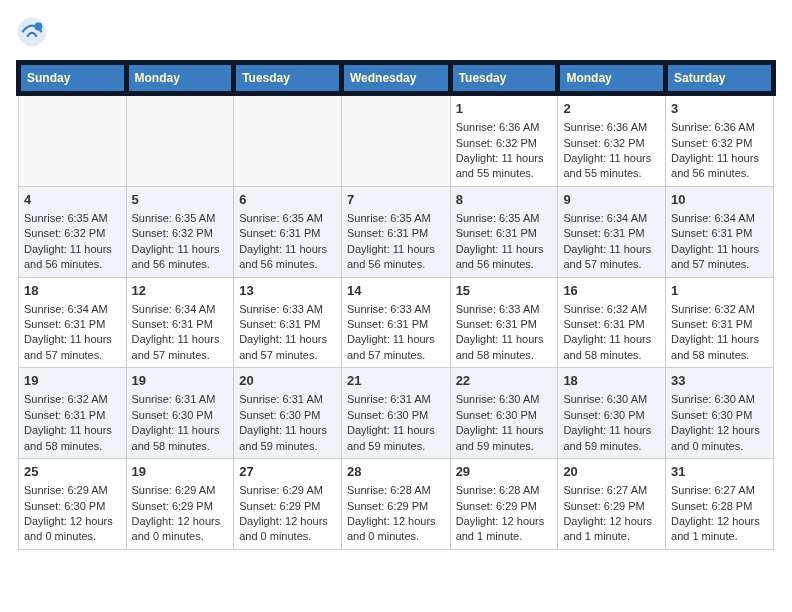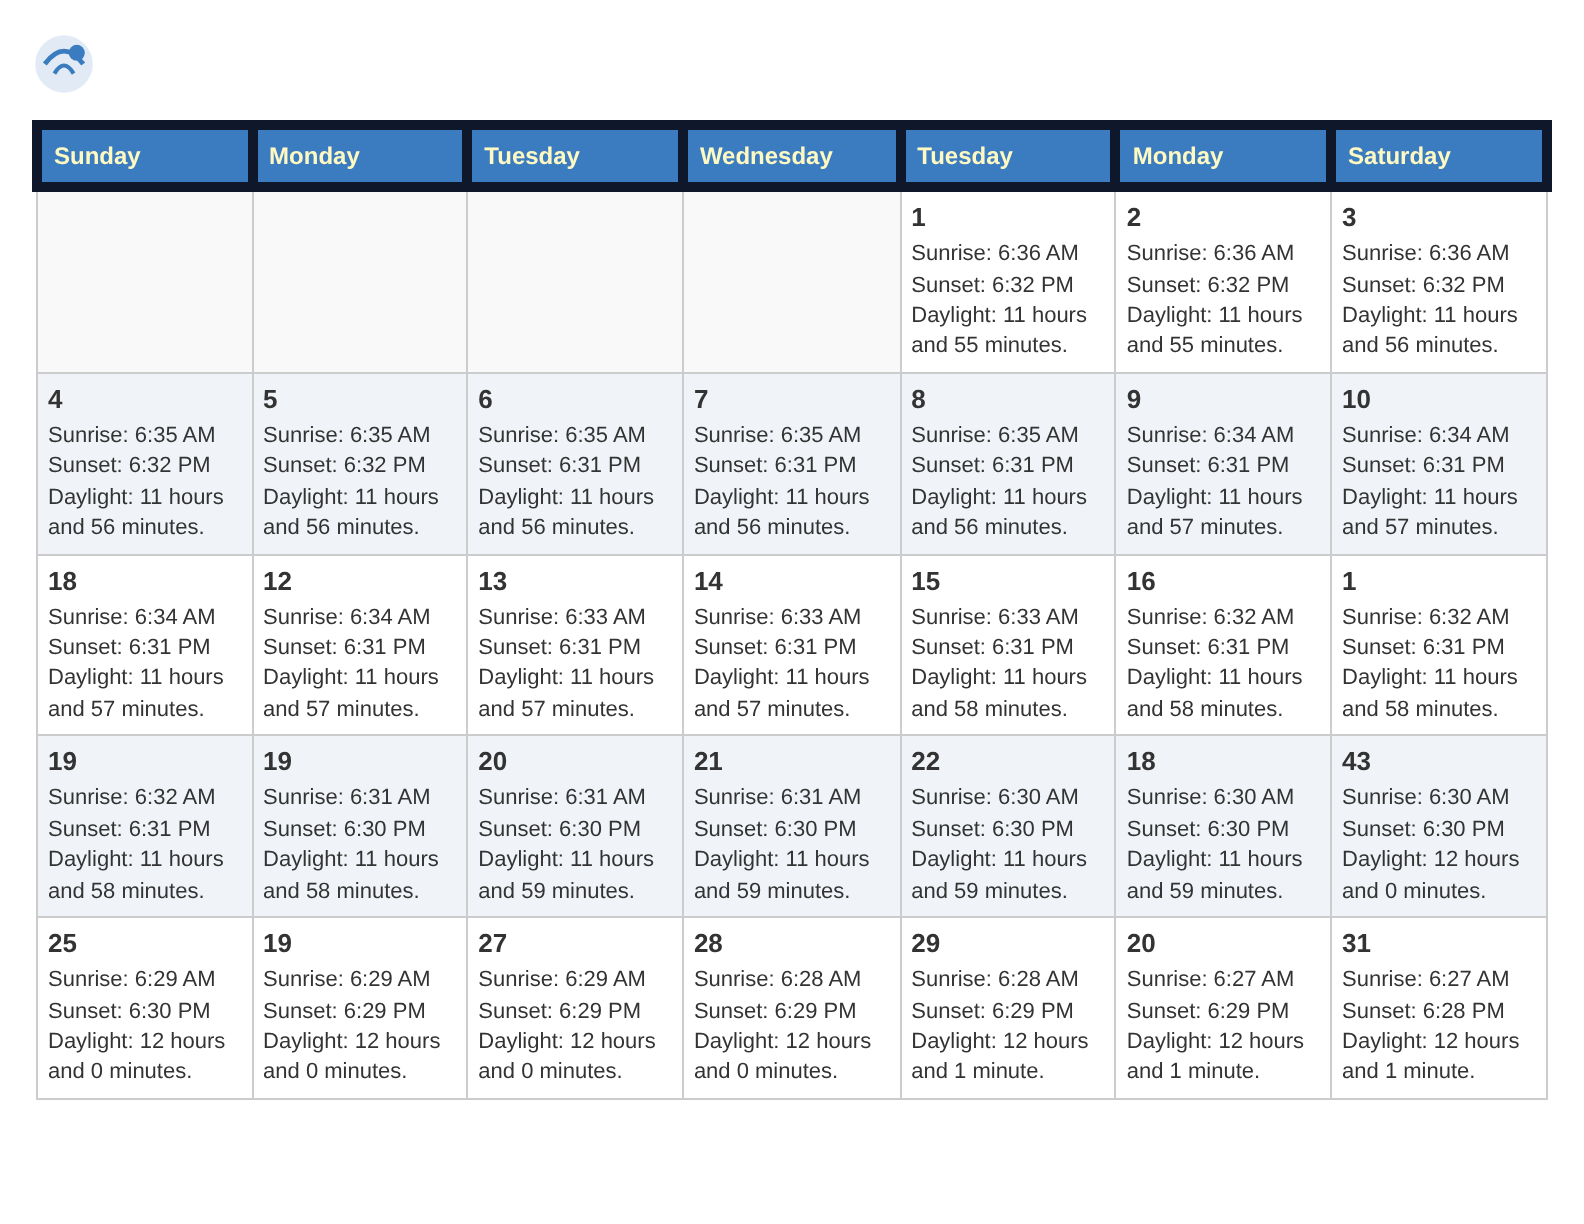--- a/index.html
+++ b/index.html
@@ -294,21 +294,21 @@
 and 59 minutes.</div>
         </td>
         <td>
           <span class="day-num">18</span>
           <div class="day-info" style="white-space: pre-line;">Sunrise: 6:30 AM
 Sunset: 6:30 PM
 Daylight: 11 hours
 and 59 minutes.</div>
         </td>
         <td>
-          <span class="day-num">43</span>
+          <span class="day-num">33</span>
           <div class="day-info" style="white-space: pre-line;">Sunrise: 6:30 AM
 Sunset: 6:30 PM
 Daylight: 12 hours
 and 0 minutes.</div>
         </td>
       </tr>
       <tr>
         <td>
           <span class="day-num">25</span>
           <div class="day-info" style="white-space: pre-line;">Sunrise: 6:29 AM

